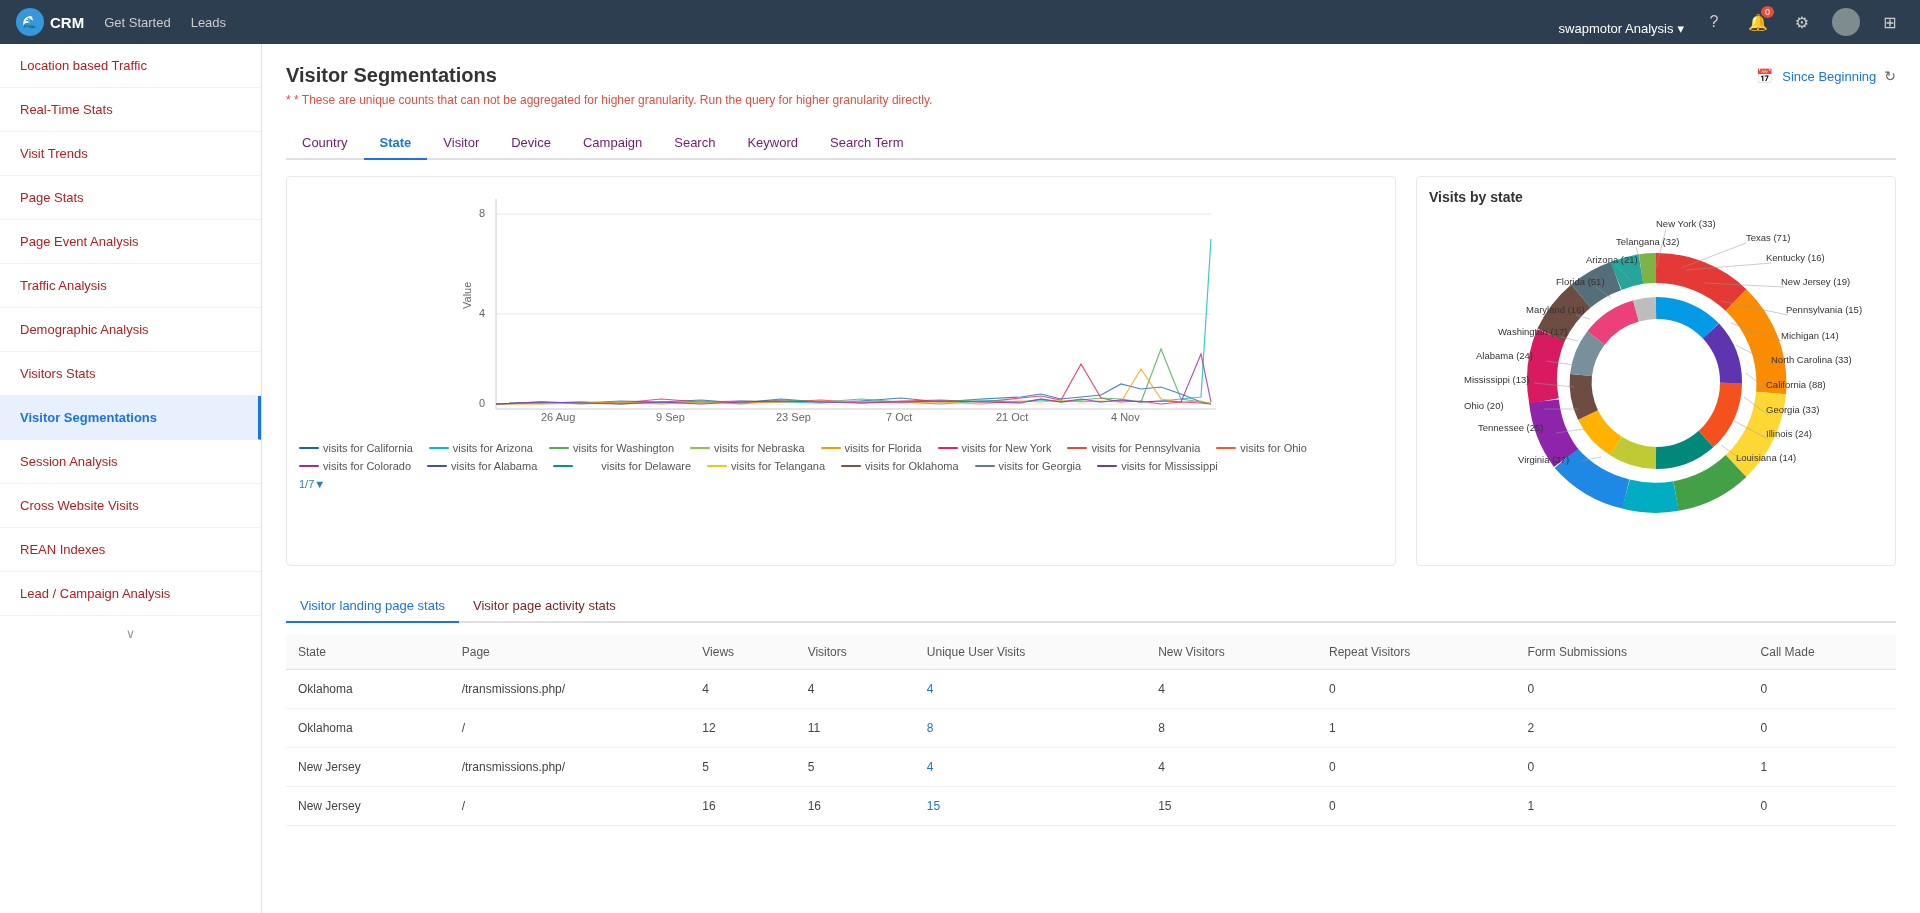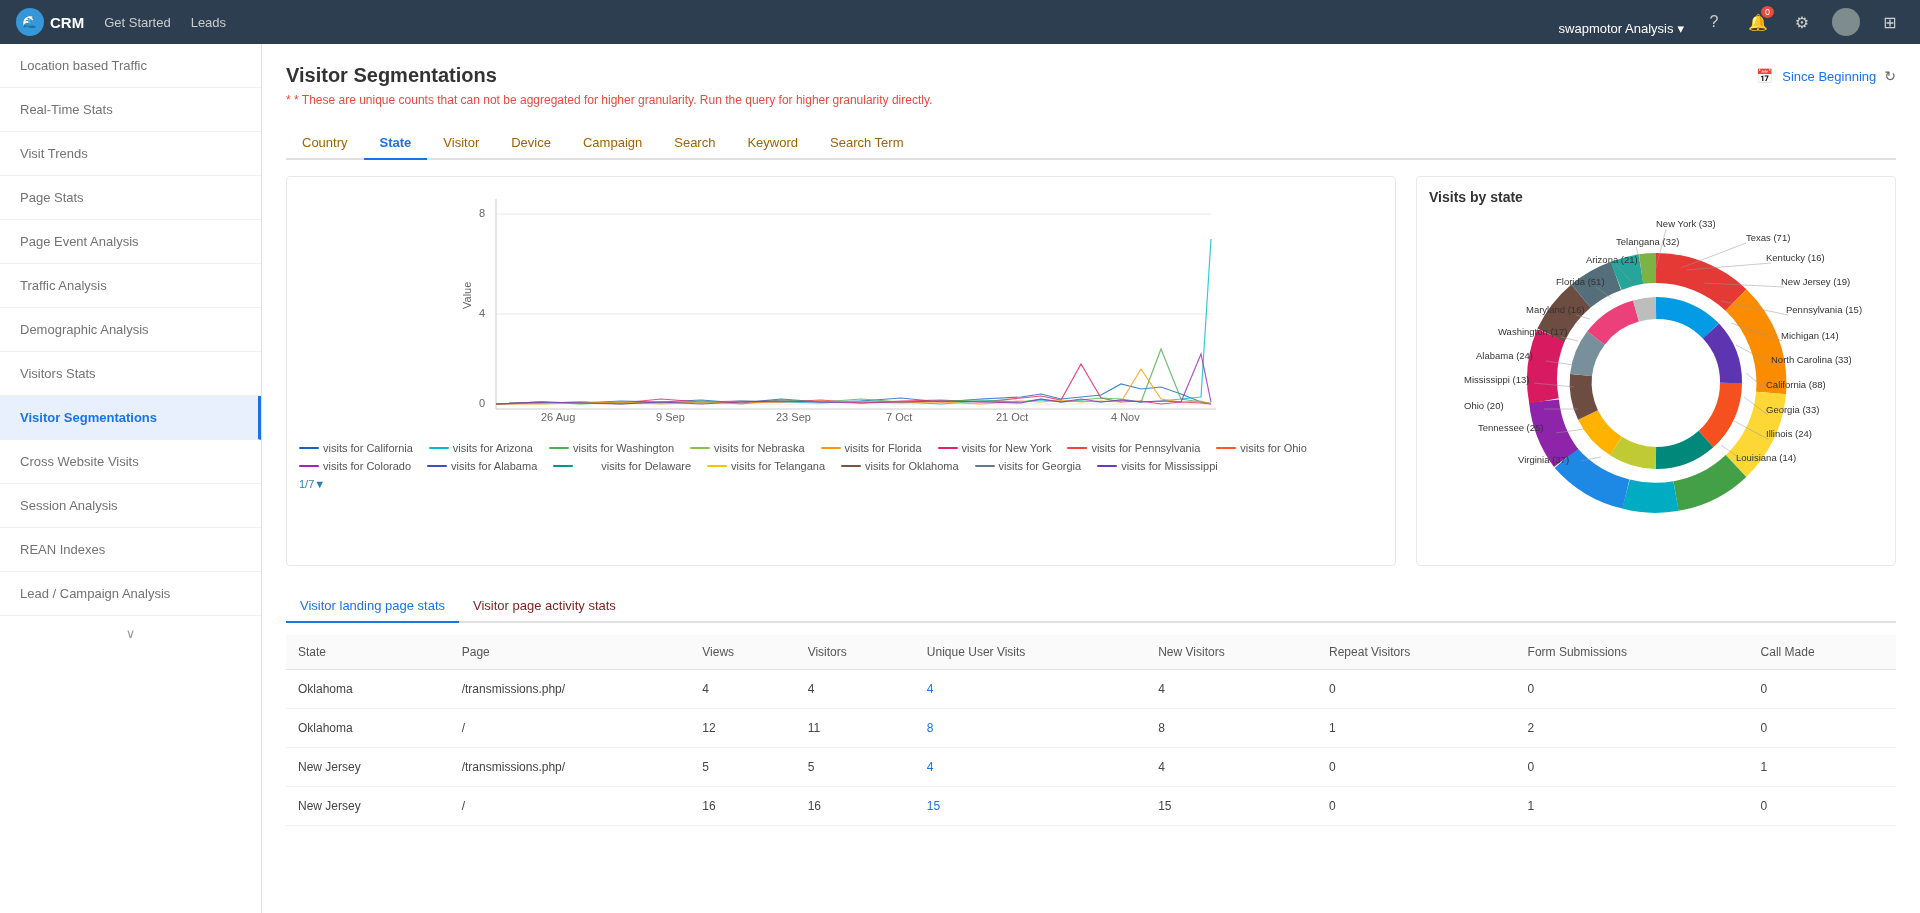--- a/index.html
+++ b/index.html
@@ -33,21 +33,21 @@
       min-width: 262px;
       background: #fff;
       border-right: 1px solid #e0e0e0;
       display: flex;
       flex-direction: column;
       overflow-y: auto;
     }
     .sidebar-item {
       padding: 14px 20px;
       cursor: pointer;
-      color: #737373;
+      color: #b91c1c;
       border-bottom: 1px solid #f0f0f0;
       font-size: 13px;
     }
     .sidebar-item.active { background: #e8f0fe; color: #1a73e8; border-right: 3px solid #1a73e8; font-weight: 600; }
     .sidebar-chevron { text-align: center; padding: 10px; color: #999; cursor: pointer; }
 
     
     .main { flex: 1; overflow-y: auto; background: #fff; padding: 20px 24px; }
 
     
@@ -55,21 +55,21 @@
     .page-subtitle { color: #888; font-size: 12px; margin-bottom: 16px; }
     .page-subtitle span { color: #e74c3c; }
     .date-filter-btn { color: #1a73e8; font-size: 13px; display: flex; align-items: center; gap: 4px; cursor: pointer; }
     .refresh-btn { color: #666; cursor: pointer; font-size: 14px; }
 
     
     .tabs { display: flex; border-bottom: 2px solid #e0e0e0; margin-bottom: 16px; }
     .tab {
       padding: 8px 16px;
       cursor: pointer;
-      color: #a16207;
+      color: #701a75;
       font-size: 13px;
       border-bottom: 2px solid transparent;
       margin-bottom: -2px;
     }
     .tab.active { color: #1a73e8; border-bottom: 2px solid #1a73e8; font-weight: 600; }
 
     
     .chart-section { display: flex; gap: 20px; margin-bottom: 24px; }
     .line-chart-container { flex: 1; border: 1px solid #e8e8e8; border-radius: 4px; padding: 12px; min-height: 280px; }
     .donut-container { width: 480px; border: 1px solid #e8e8e8; border-radius: 4px; padding: 12px; display: flex; flex-direction: column; align-items: center; }
@@ -131,22 +131,22 @@
   <aside class="sidebar">
     <div class="sidebar-item">Location based Traffic</div>
     <div class="sidebar-item">Real-Time Stats</div>
     <div class="sidebar-item">Visit Trends</div>
     <div class="sidebar-item">Page Stats</div>
     <div class="sidebar-item">Page Event Analysis</div>
     <div class="sidebar-item">Traffic Analysis</div>
     <div class="sidebar-item">Demographic Analysis</div>
     <div class="sidebar-item">Visitors Stats</div>
     <div class="sidebar-item active">Visitor Segmentations</div>
+    <div class="sidebar-item">Session Analysis</div>
     <div class="sidebar-item">Cross Website Visits</div>
-    <div class="sidebar-item">Session Analysis</div>
     <div class="sidebar-item">REAN Indexes</div>
     <div class="sidebar-item">Lead / Campaign Analysis</div>
     <div class="sidebar-chevron">∨</div>
   </aside>
 
   <main class="main content-wrapper">
 
     <div style="display:flex; align-items:flex-start; justify-content:space-between; margin-bottom:4px;">
       <div>
         <div class="page-title">Visitor Segmentations</div>

